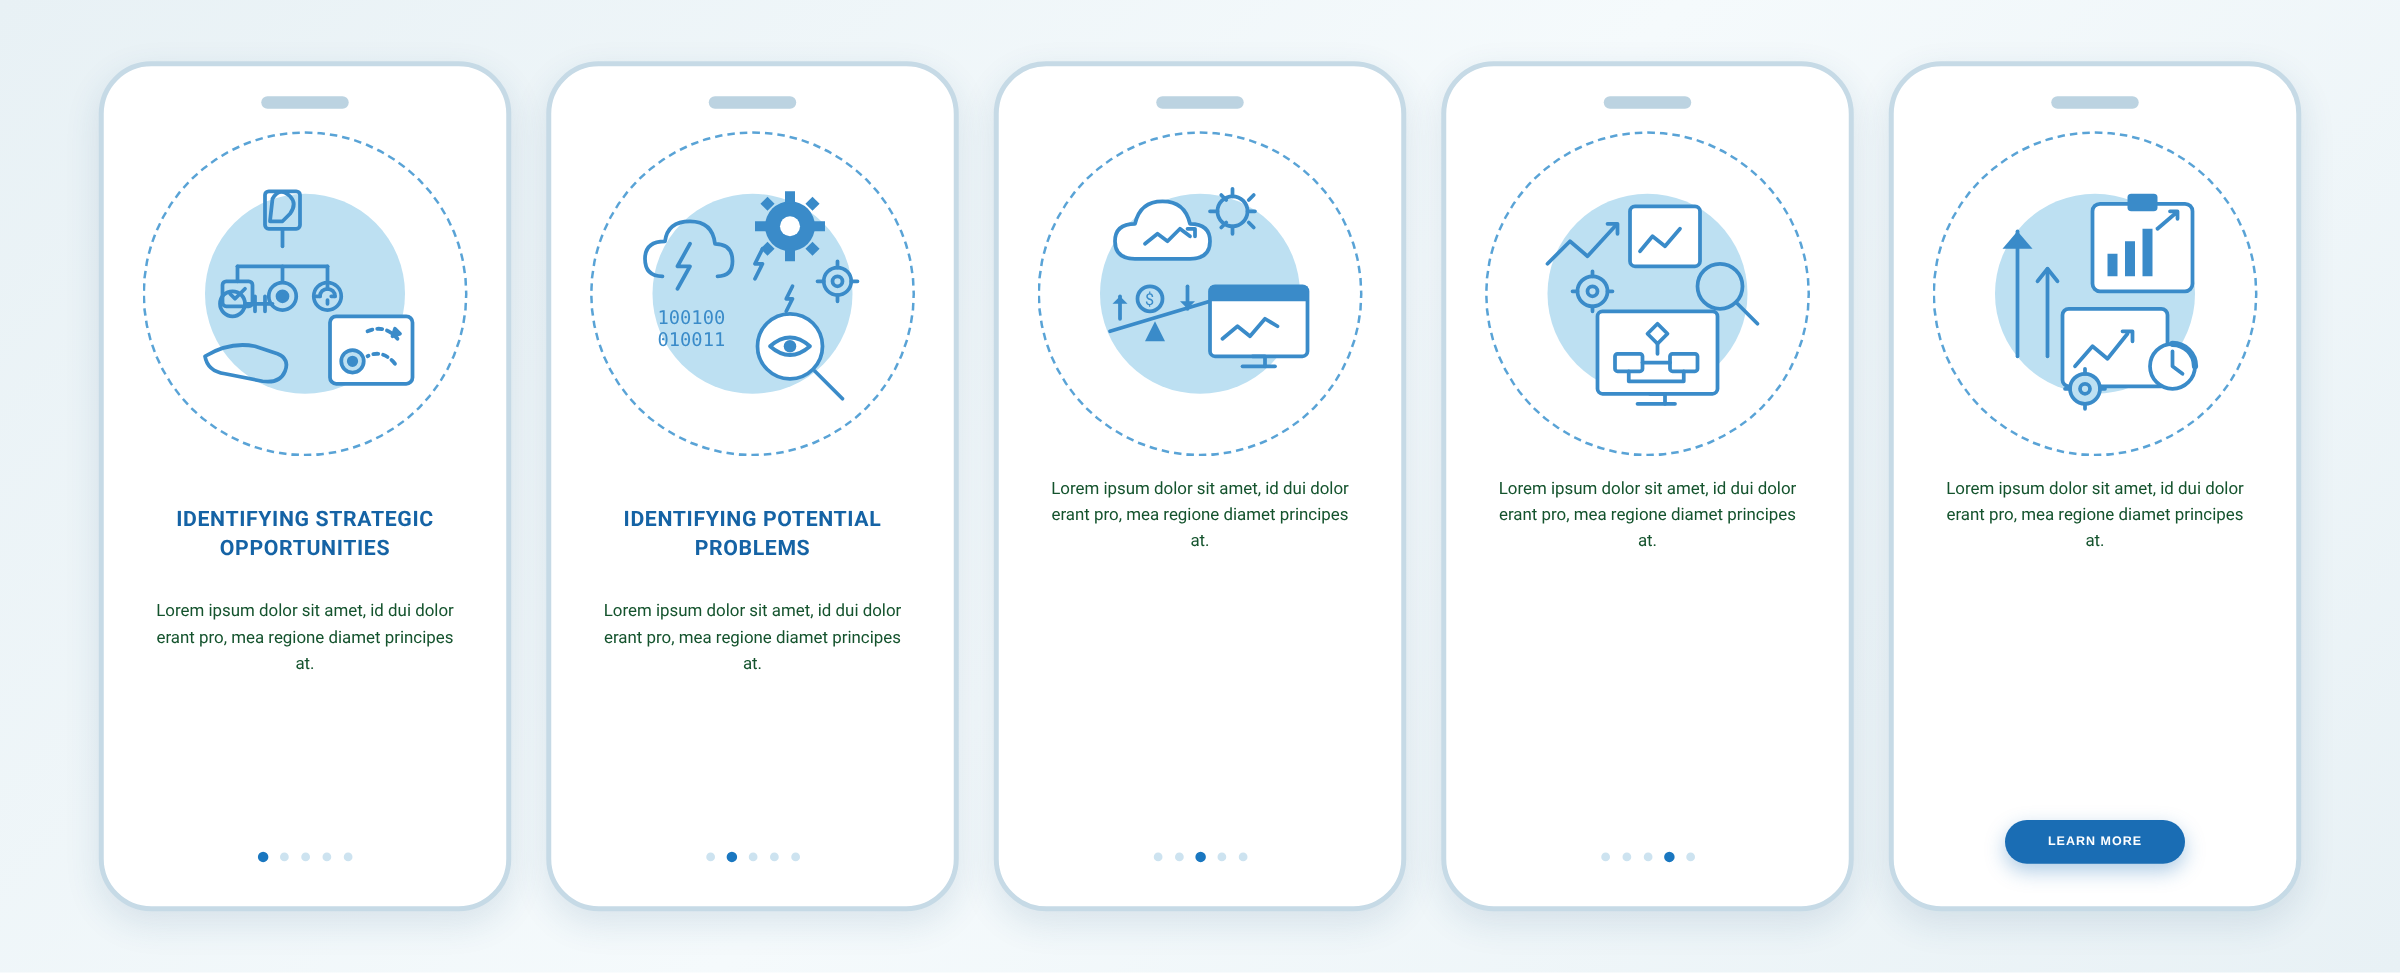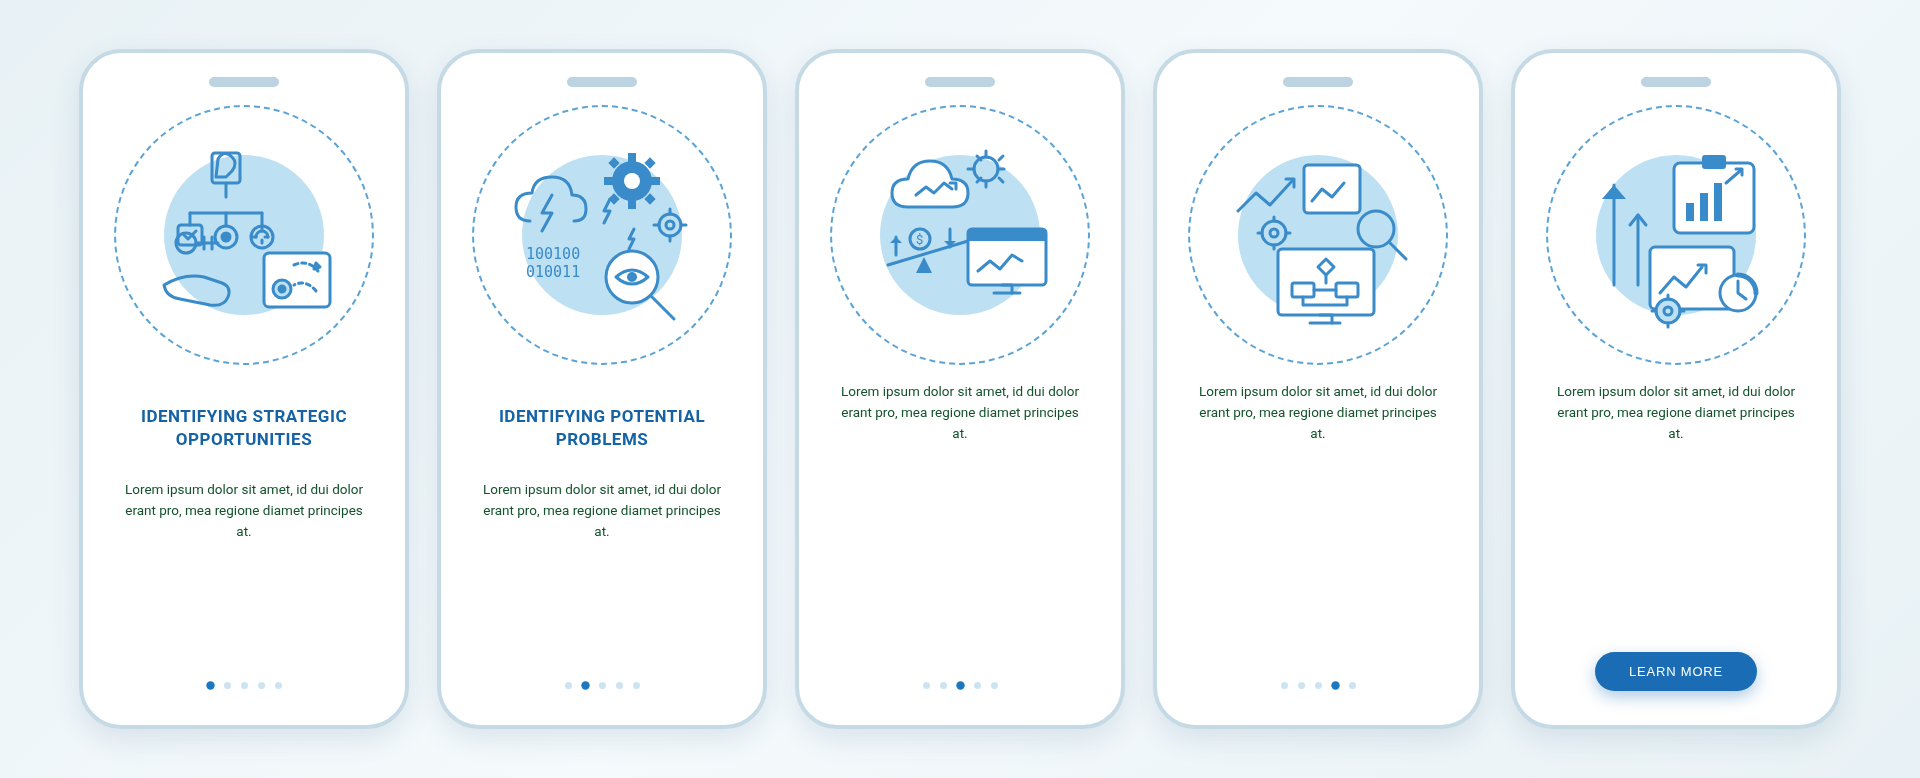--- a/index.html
+++ b/index.html
@@ -99,22 +99,22 @@
   }
   .dot.active {
     background: #1a77c0;
     transform: scale(1.2);
   }
   .cta {
     margin-top: -2px;
     margin-bottom: 6px;
     background: #1a6db4;
     color: #fff;
-    font-size: 13px;
-    font-weight: 400;
+    font-size: 10px;
+    font-weight: 700;
     letter-spacing: .8px;
     padding: 12px 34px;
     border-radius: 26px;
     border: none;
     box-shadow: 0 6px 16px rgba(26,109,180,.35);
     text-transform: uppercase;
   }
 </style>
 </head>
 <body>

